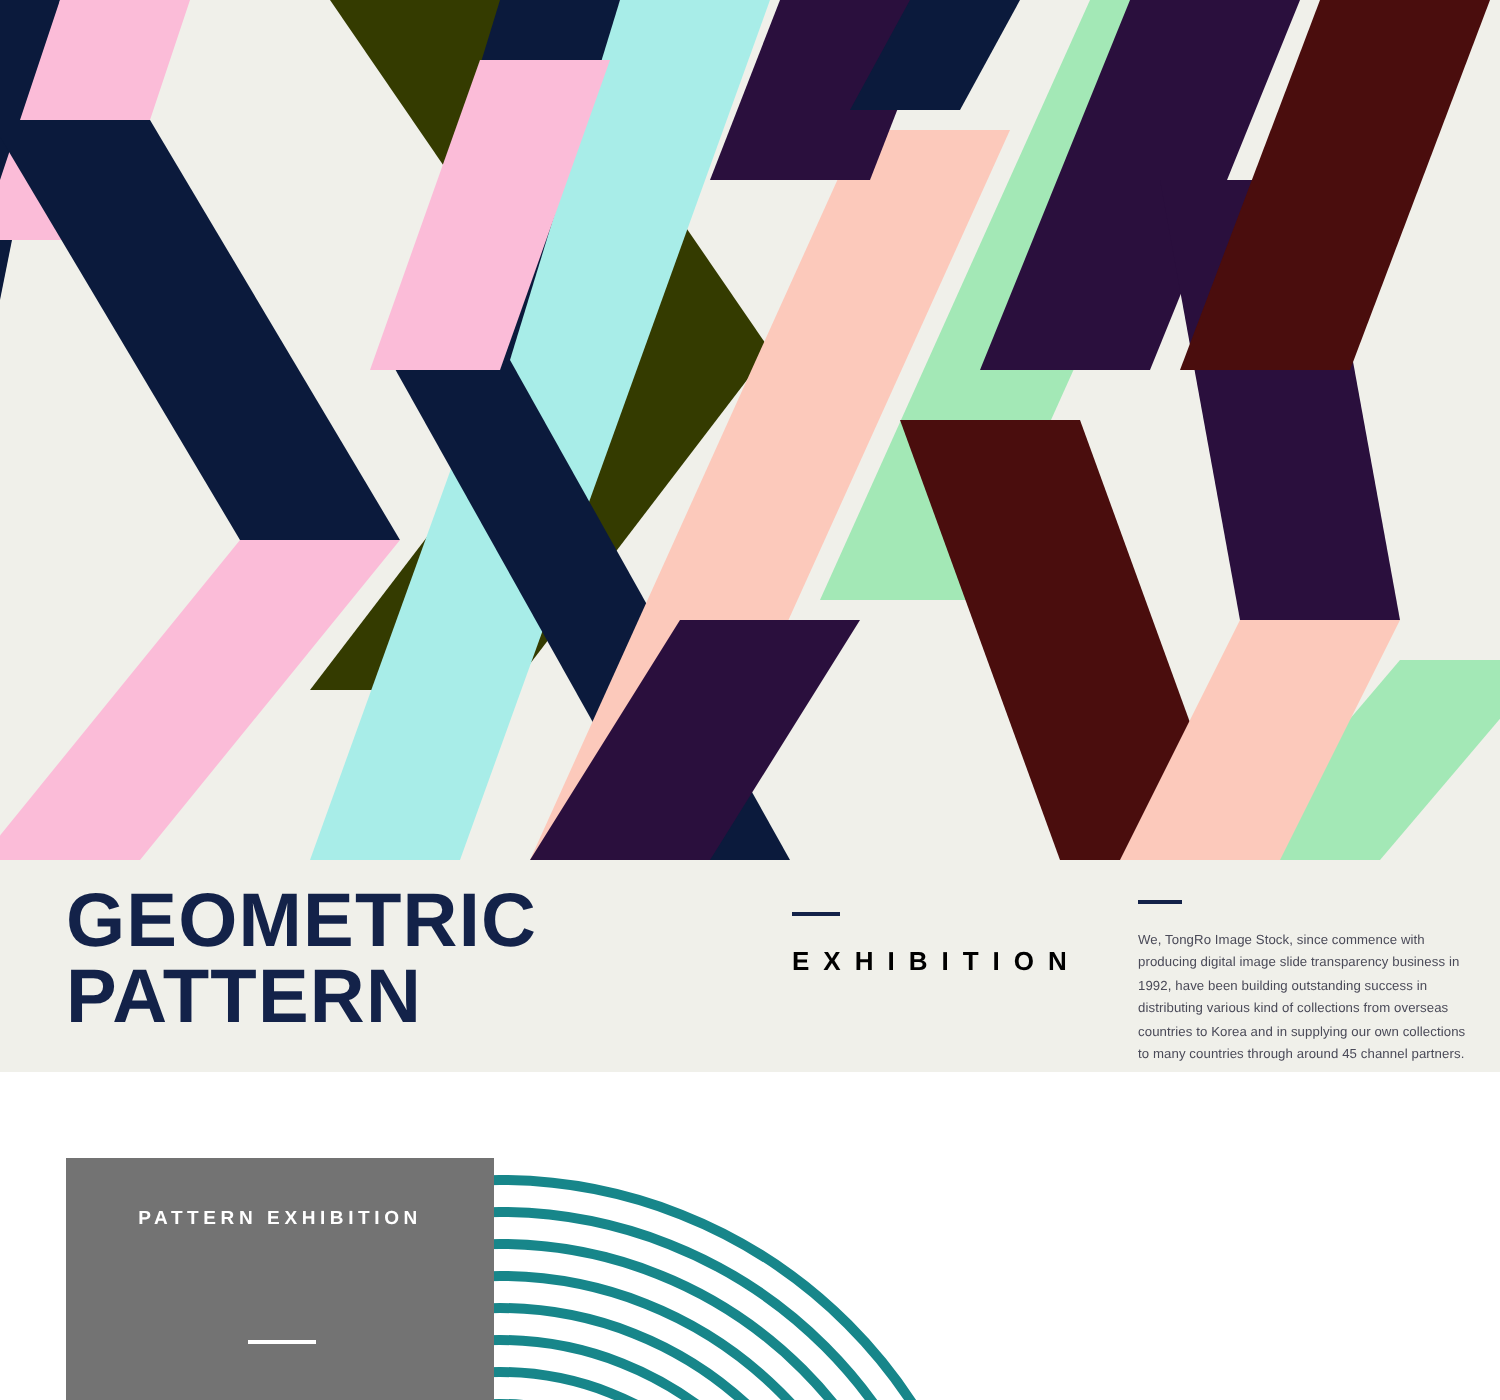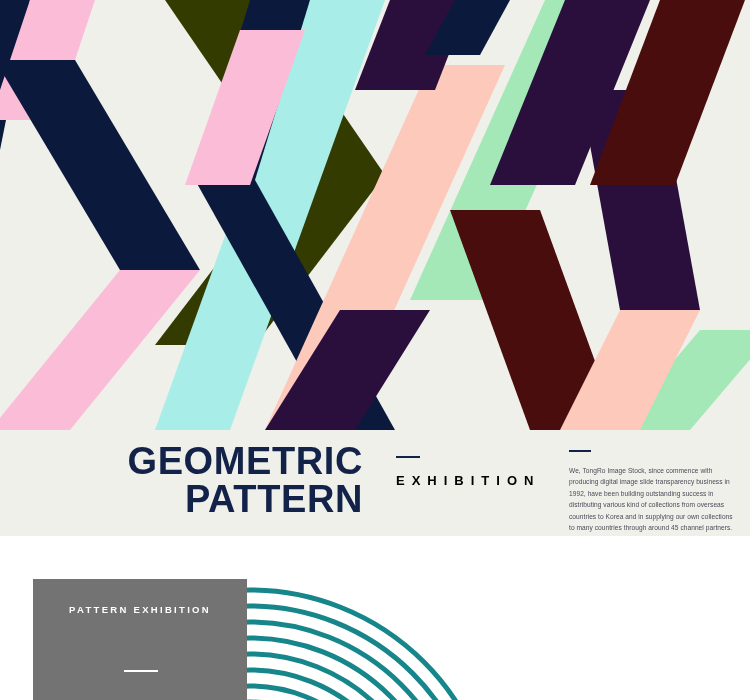--- a/index.html
+++ b/index.html
@@ -56,21 +56,20 @@
     top: 430px;
     width: 750px;
     height: 106px;
   }
 
   #title-block {
     position: absolute;
     left: 33px;
     top: 12px;
     width: 330px;
-    text-align: right;
   }
   #poster-title {
     margin: 0;
     font-family: "Liberation Sans", sans-serif;
     font-size: 38px;
     line-height: 38px;
     font-weight: bold;
     letter-spacing: 0.6px;
     color: #132249;
     white-space: pre-line;

